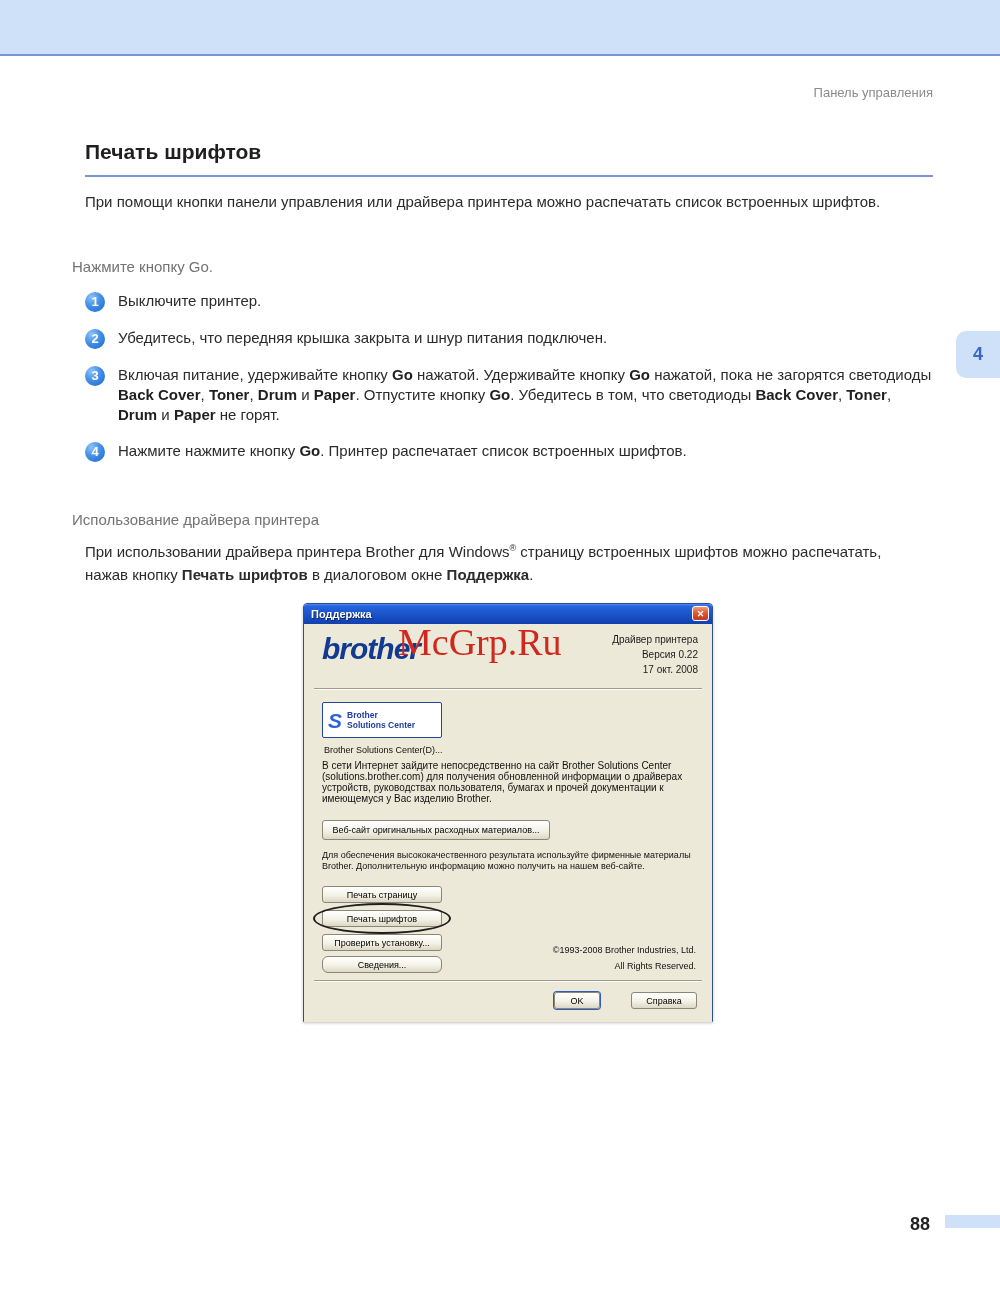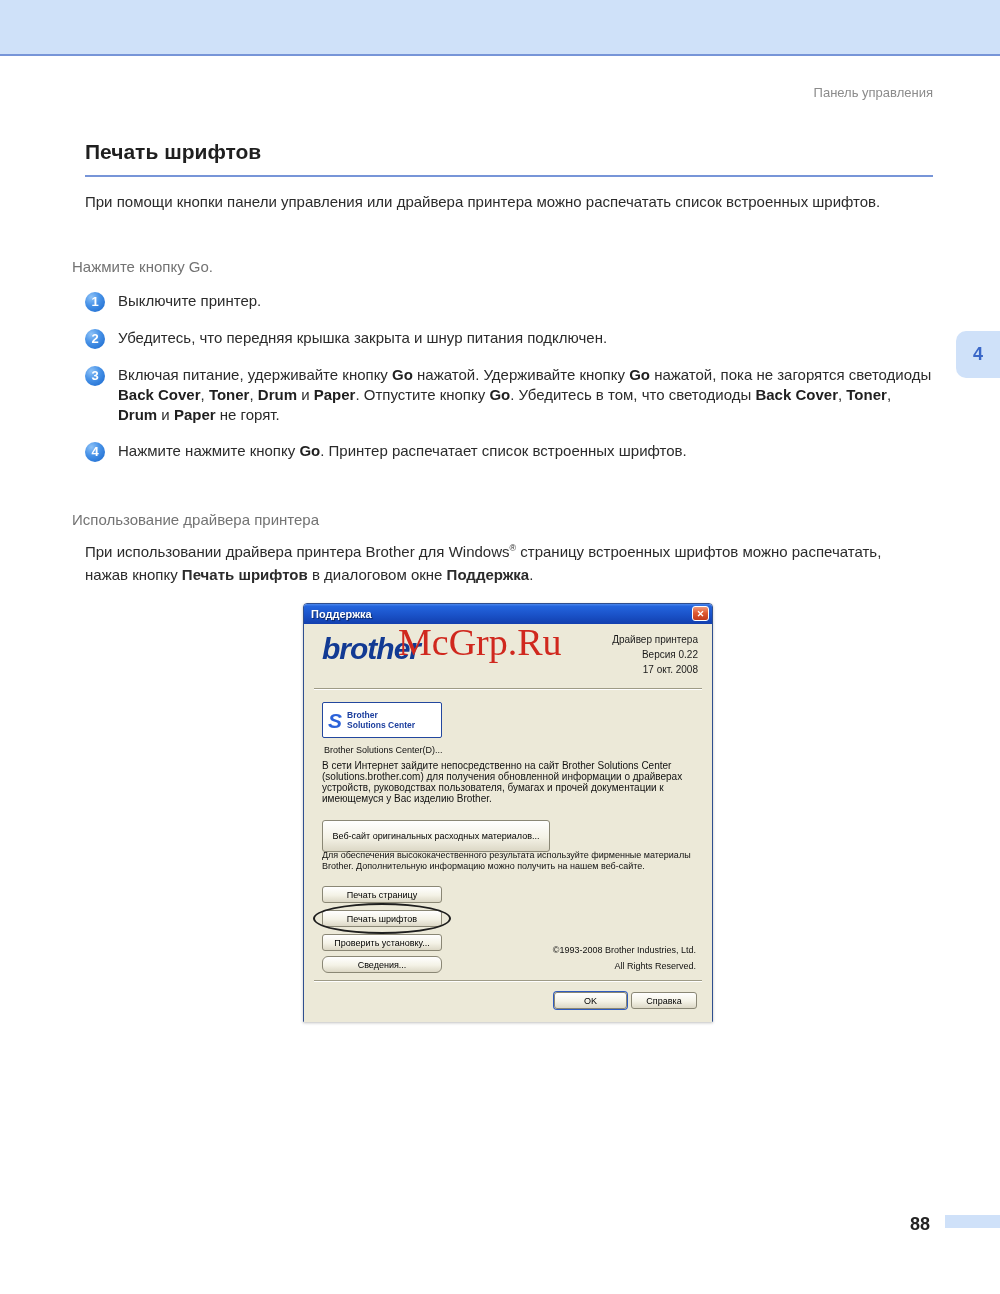--- a/index.html
+++ b/index.html
@@ -129,39 +129,39 @@
     position:absolute; top:136px; left:18px; width:378px;
     font-size:10px; line-height:11px;
   }
   .xpbtn {
     background:linear-gradient(180deg,#ffffff 0%, #f4f2e6 55%, #dcd8c6 100%);
     border:1px solid #8a8775; border-radius:3px;
     font-size:9px; color:#000;
     display:flex; align-items:center; justify-content:center;
     cursor:default; font-family:"Liberation Sans", sans-serif;
   }
-  .supplies-btn { position:absolute; top:196px; left:18px; width:228px; height:32px; }
+  .supplies-btn { position:absolute; top:196px; left:18px; width:228px; height:20px; }
   .supplies-para {
     position:absolute; top:226px; left:18px; width:378px;
     font-size:9px; line-height:11px;
   }
   .act-btn { position:absolute; left:18px; width:120px; height:17px; }
   .act-btn.b1 { top:262px; }
   .act-btn.b2 { top:286px; }
   .act-btn.b3 { top:310px; }
   .act-btn.b4 { top:332px;border-radius:6px; }
   .highlight-ellipse {
     position:absolute; top:279px; left:9px; width:138px; height:31px;
     border:2px solid #1e1e1e; border-radius:50%; pointer-events:none;
   }
   .copyright {
     position:absolute; top:318px; right:16px; text-align:right;
     font-size:9px; line-height:16px; color:#111;
   }
-  .ok-btn { position:absolute; top:368px; left:250px; width:73px; height:17px;
+  .ok-btn { position:absolute; top:368px; left:250px; width:46px; height:17px;
     box-shadow:0 0 0 1px #2f5bbf; }
   .help-btn { position:absolute; top:368px; left:327px; width:66px; height:17px; }
 </style>
 </head>
 <body>
 
 <div class="page">
 
   <div class="top-band"></div>
   <div class="running-header">Панель управления</div>

